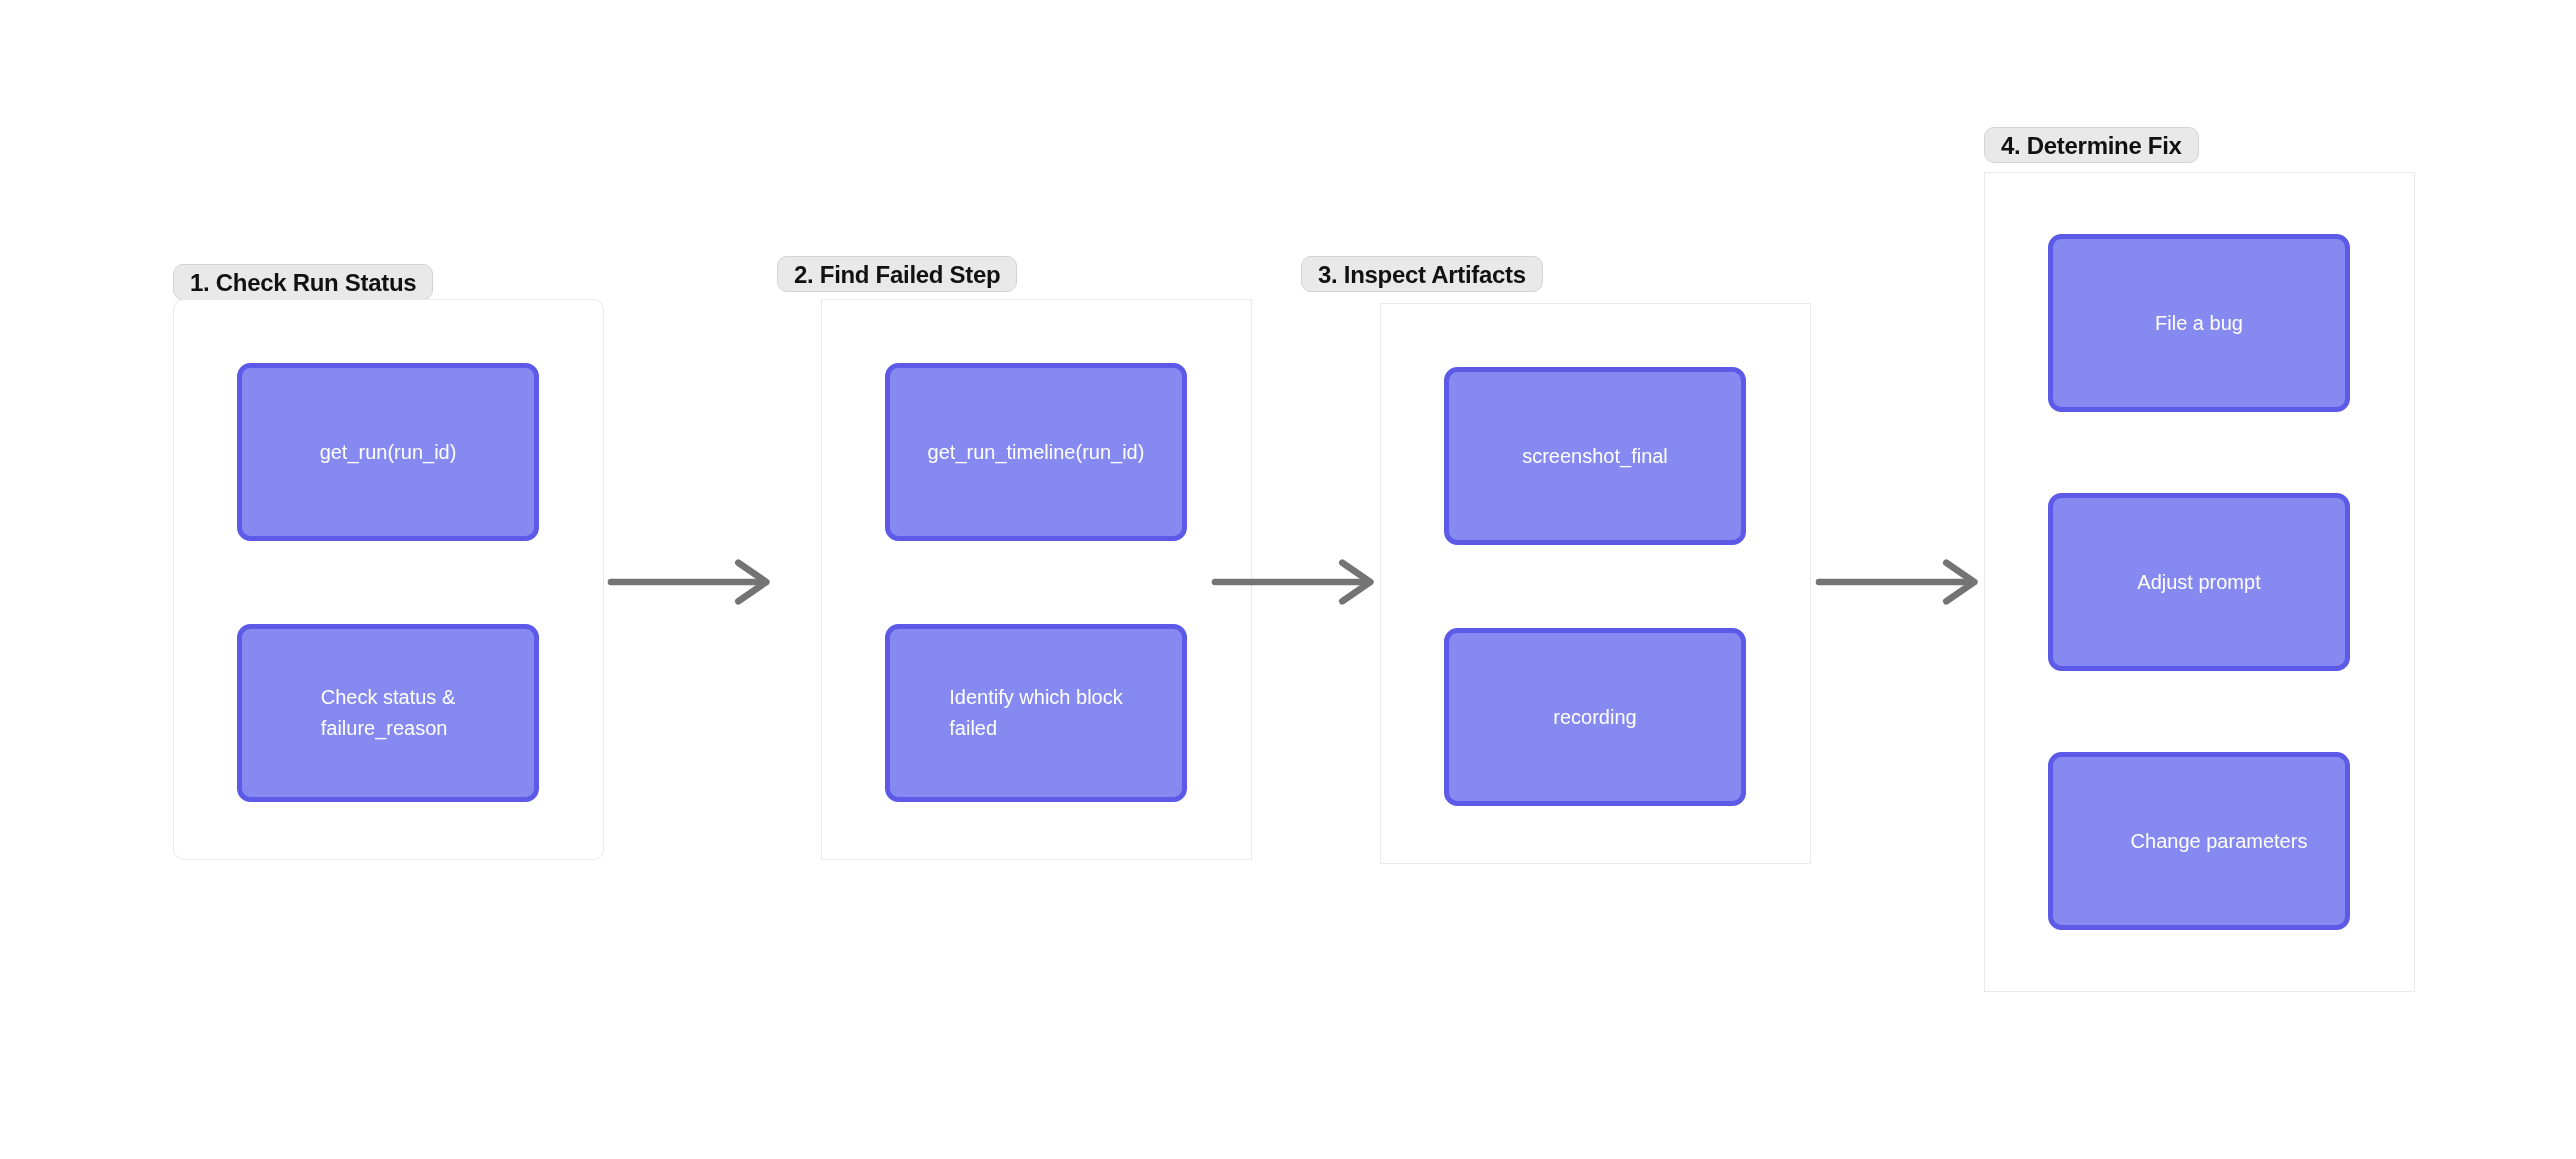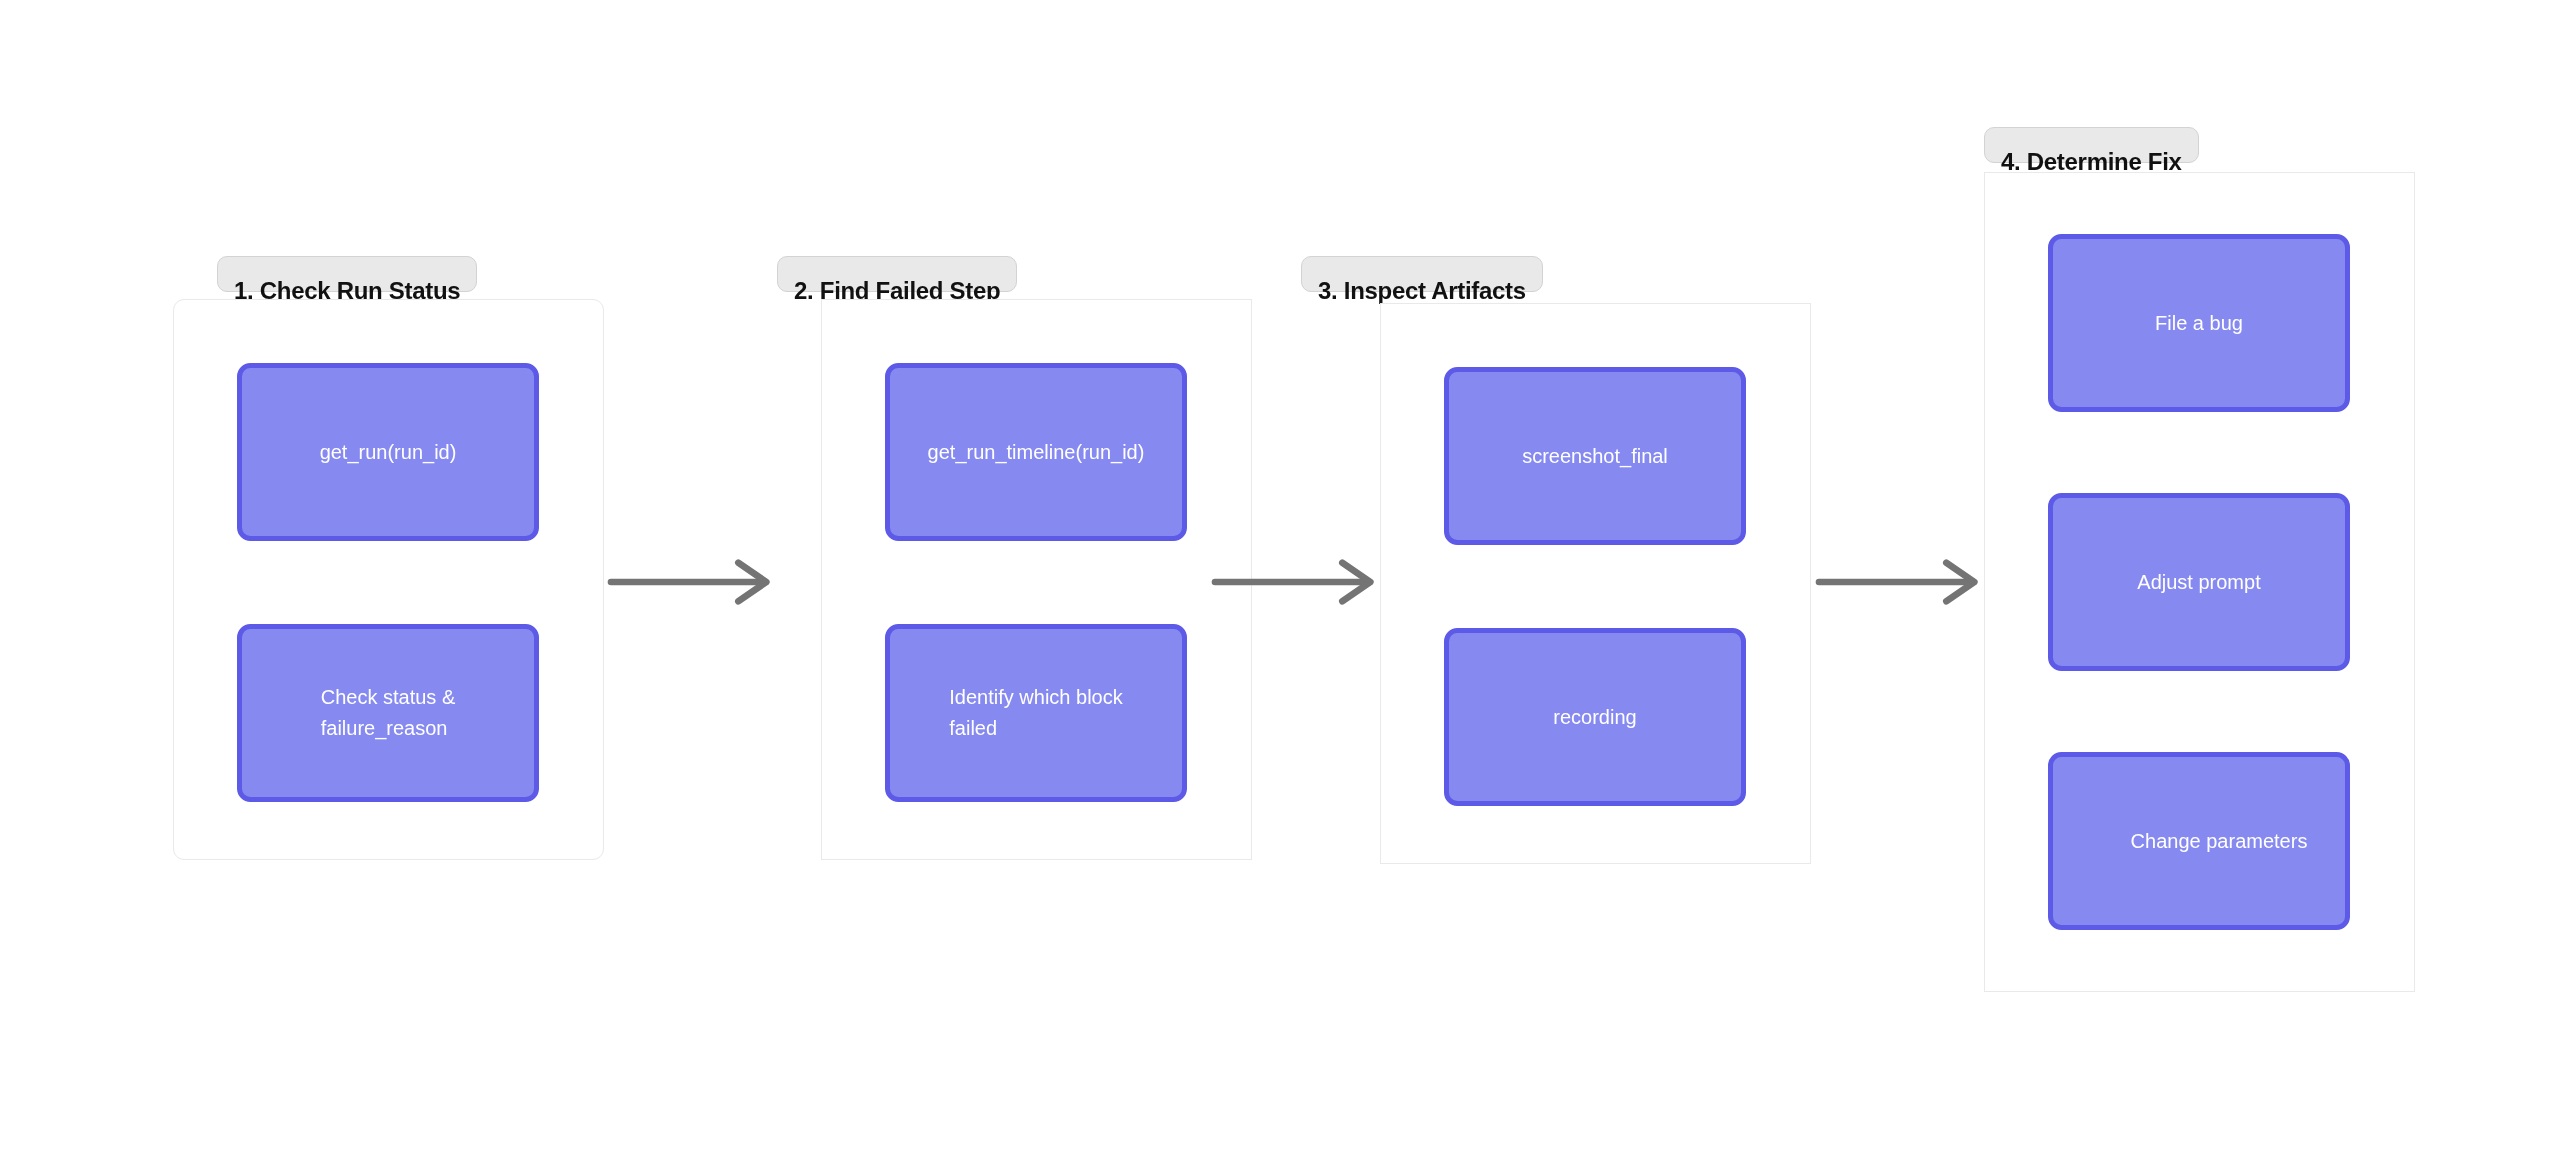--- a/index.html
+++ b/index.html
@@ -14,21 +14,21 @@
     background: #ffffff;
     overflow: hidden;
     font-family: "Liberation Sans", sans-serif;
   }
 
   
   .pill {
     position: absolute;
     height: 36px;
     line-height: 36px;
-    padding: 16px 16px;
+    padding: 0 16px;
     background: #e9e9ea;
     border: 1.3px solid #d3d3d5;
     border-radius: 10px;
     box-sizing: border-box;
     font-size: 24px;
     font-weight: 600;
     color: #111111;
     letter-spacing: -0.3px;
     white-space: nowrap;
   }
@@ -57,21 +57,21 @@
     justify-content: center;
     text-align: left;
     color: #ffffff;
     font-size: 20px;
     font-weight: 400;
     line-height: 1.55;
     white-space: pre-line;
   }
 
   
-  .pill-1 { left: 173px;  top: 256px; margin-left: 44px; }
+  .pill-1 { left: 173px;  top: 264px; }
   .pill-2 { left: 777px; top: 256px; }
   .pill-3 { left: 1301px; top: 256px; }
   .pill-4 { left: 1984px; top: 127px; }
 
   .frame-1 { left: 173px;  top: 299px; height: 561px; border-radius: 11px; }
   .frame-2 { left: 777px; top: 299px; height: 561px; margin-left: 44px; }
   .frame-3 { left: 1380px; top: 303px; height: 561px; }
   .frame-4 { left: 1984px; top: 172px; height: 820px; }
 
   .row-a { top: 63px; }

